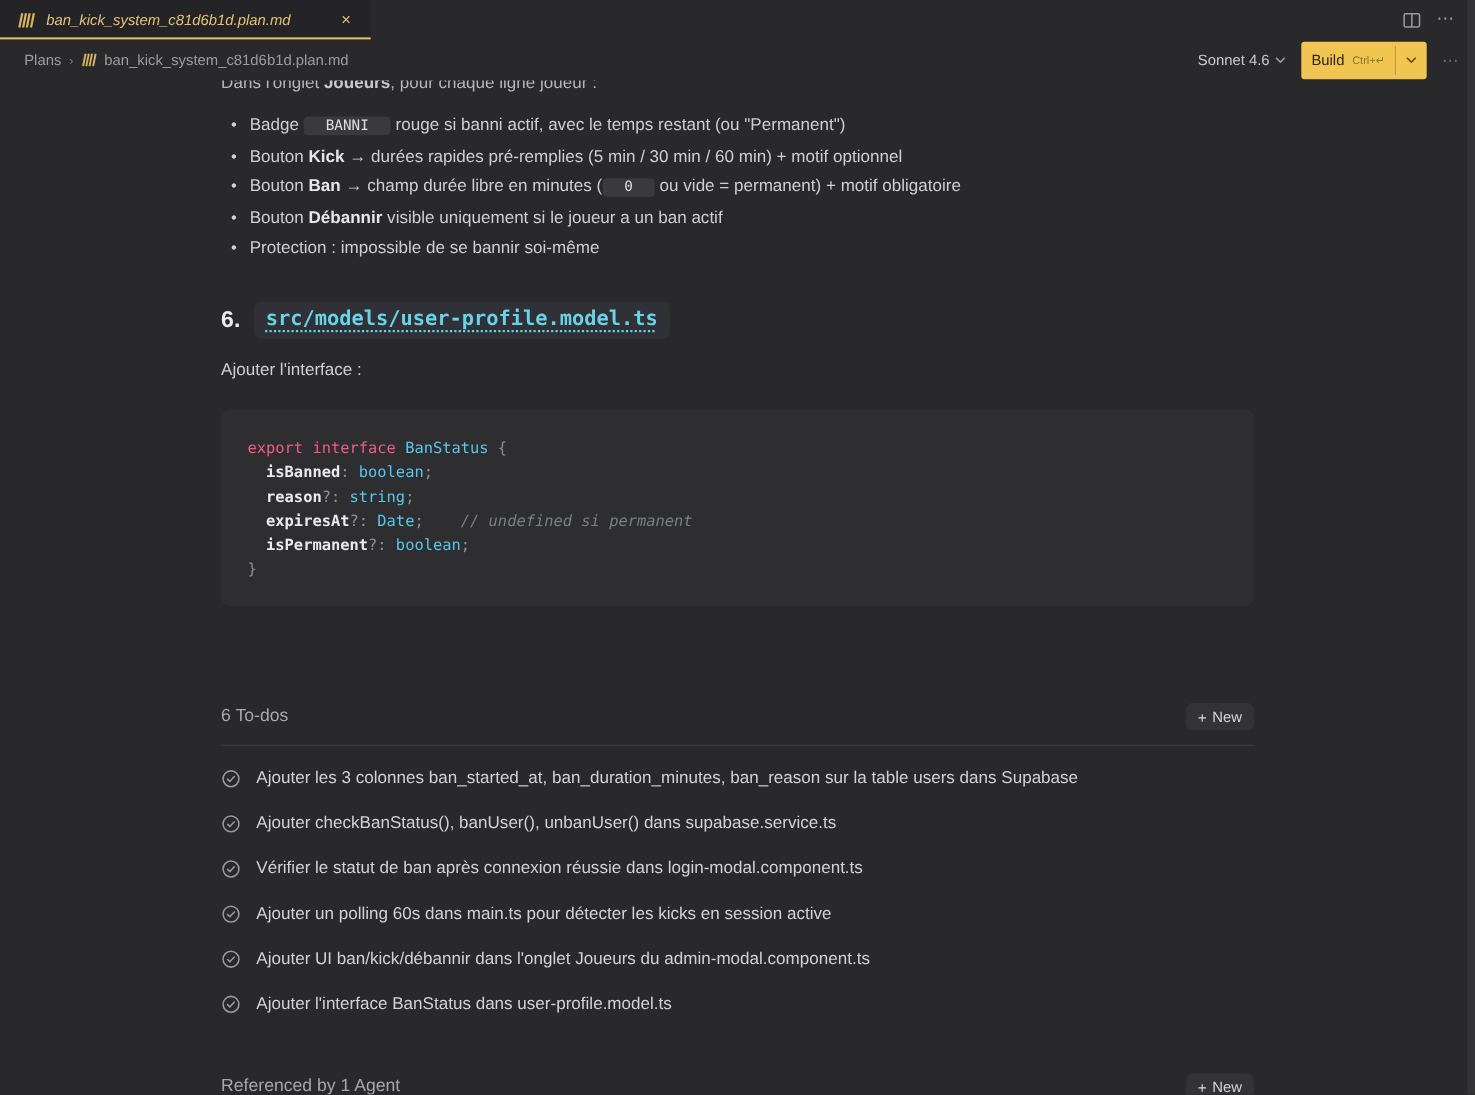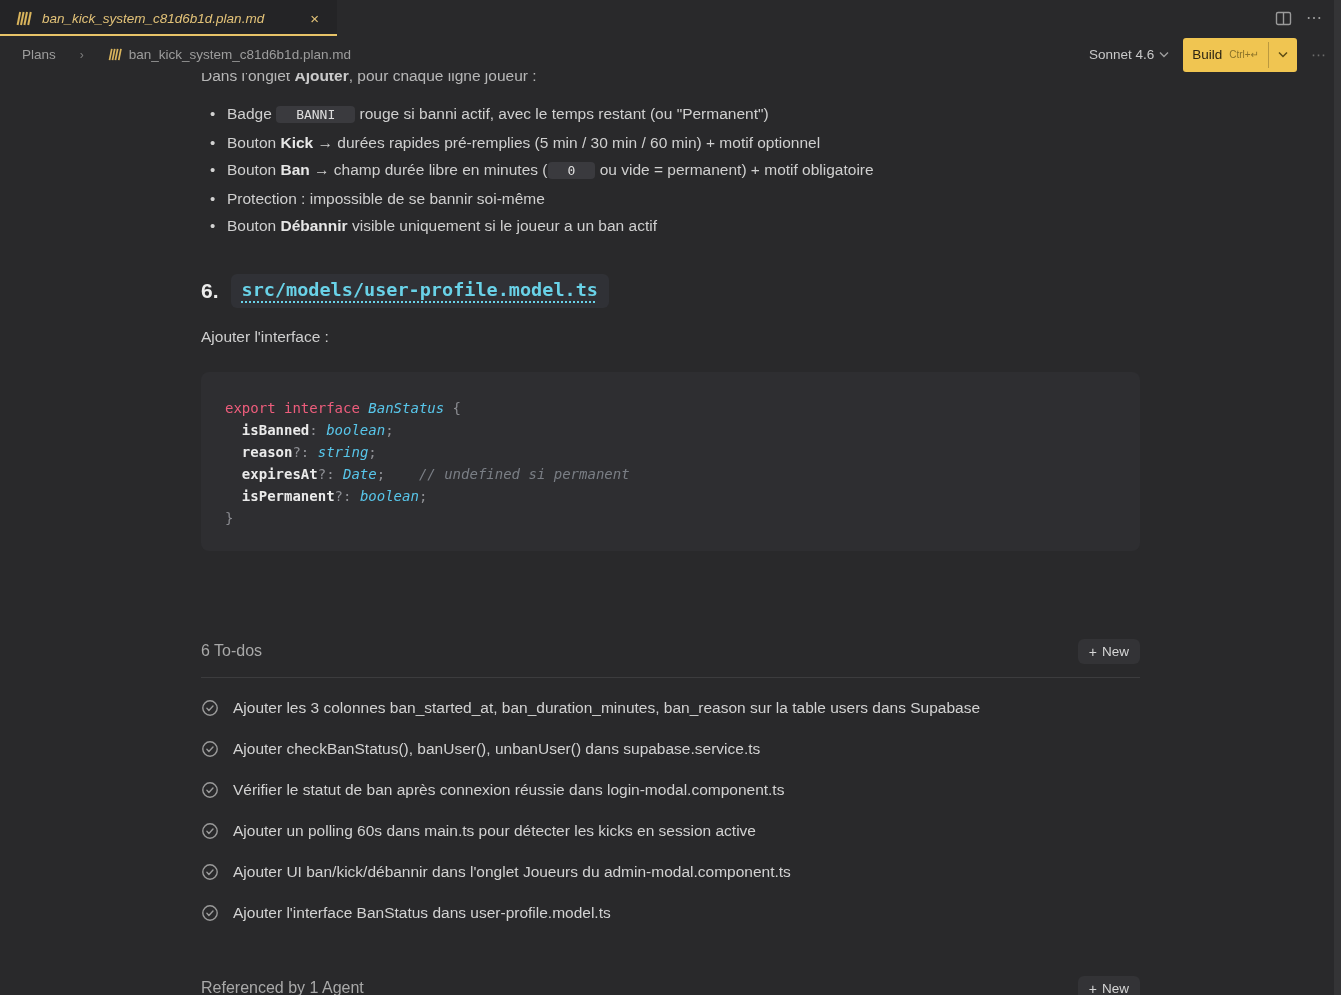--- a/index.html
+++ b/index.html
@@ -32,21 +32,21 @@
   .tab-spacer { flex:1; }
   .tabbar-actions { display:flex; align-items:center; gap:14px; padding-right:18px; }
   .icon-btn { display:flex; align-items:center; justify-content:center; color:#9a9a9a; }
   .dots { color:#9a9a9a; font-size:16px; letter-spacing:1px; line-height:1; }
 
   
   .header-row {
     height:37px; display:flex; align-items:center; justify-content:space-between;
     padding:0 14px 0 22px; background:#29292b; position:relative; z-index:3;
   }
-  .breadcrumb { display:flex; align-items:center; gap:24px; font-size:13.5px; color:#9d9d9d; }
+  .breadcrumb { display:flex; align-items:center; gap:7px; font-size:13.5px; color:#9d9d9d; }
   .crumb { cursor:pointer; }
   .crumb-sep { color:#7d7d7d; font-size:12px; }
   .crumb-file { display:flex; align-items:center; gap:6px; cursor:pointer; }
   .header-actions { display:flex; align-items:center; gap:14px; }
   .model-select { display:flex; align-items:center; gap:5px; color:#c9c9c9; font-size:13.5px; cursor:pointer; }
   .build-btn {
     display:flex; align-items:stretch; background:#f0c551; border-radius:3px;
     overflow:hidden; height:34px; cursor:pointer;
   }
   .build-main { display:flex; align-items:center; gap:7px; padding:0 9px; }
@@ -86,21 +86,21 @@
     text-decoration-thickness:1.5px; cursor:pointer;
   }
   .para { margin-top:17px; }
 
   .code-block {
     margin-top:23px; background:#2e2e31; border-radius:8px;
     padding:25px 24px 22px; font-family:"DejaVu Sans Mono","Liberation Mono",monospace;
     font-size:14px; line-height:22px; color:#cfcfd2; white-space:pre;
   }
   .tok-kw { color:#ee5d7c; }
-  .tok-type { color:#58c6ea;font-style:italic; }
+  .tok-type { color:#58c6ea; }
   .tok-prop { color:#eaeaea; font-weight:bold; }
   .tok-pun { color:#8f9095; }
   .tok-brace { color:#8a8b90; }
   .tok-comment { color:#7a7e85; font-style:italic; }
 
   
   .section-header {
     display:flex; align-items:flex-start; justify-content:space-between;
     color:#a8a8a8; font-size:16px;
   }
@@ -192,28 +192,28 @@
         </svg>
       </span>
     </span>
     <span class="dots-dim">⋯</span>
   </div>
 </div>
 
 <div class="doc-viewport">
   <div class="doc">
 
-    <p class="intro-clipped"><span>Dans l'onglet </span><span class="seg-bold">Ajouter</span><span>, pour chaque ligne joueur :</span></p>
+    <p class="intro-clipped"><span>Dans l'onglet </span><span class="seg-bold">Joueurs</span><span>, pour chaque ligne joueur :</span></p>
 
     <ul class="bullets">
         <li><span>Badge </span><span class="seg-code">BANNI</span><span> rouge si banni actif, avec le temps restant (ou "Permanent")</span></li>
         <li><span>Bouton </span><span class="seg-bold">Kick</span><span> → durées rapides pré-remplies (5 min / 30 min / 60 min) + motif optionnel</span></li>
         <li><span>Bouton </span><span class="seg-bold">Ban</span><span> → champ durée libre en minutes (</span><span class="seg-code">0</span><span> ou vide = permanent) + motif obligatoire</span></li>
+        <li><span>Bouton </span><span class="seg-bold">Débannir</span><span> visible uniquement si le joueur a un ban actif</span></li>
         <li><span>Protection : impossible de se bannir soi-même</span></li>
-        <li><span>Bouton </span><span class="seg-bold">Débannir</span><span> visible uniquement si le joueur a un ban actif</span></li>
       </ul>
 
     <div class="section-heading">
       <span>6.</span>
       <span class="heading-code">src/models/user-profile.model.ts</span>
     </div>
 
     <p class="para">Ajouter l'interface :</p>
 
     <div class="code-block"><div><span class="tok-kw">export</span><span class="tok-pun"> </span><span class="tok-kw">interface</span><span class="tok-pun"> </span><span class="tok-type">BanStatus</span><span class="tok-brace"> {</span></div><div><span class="tok-pun">  </span><span class="tok-prop">isBanned</span><span class="tok-pun">: </span><span class="tok-type">boolean</span><span class="tok-pun">;</span></div><div><span class="tok-pun">  </span><span class="tok-prop">reason</span><span class="tok-pun">?: </span><span class="tok-type">string</span><span class="tok-pun">;</span></div><div><span class="tok-pun">  </span><span class="tok-prop">expiresAt</span><span class="tok-pun">?: </span><span class="tok-type">Date</span><span class="tok-pun">;</span><span class="tok-pun">    </span><span class="tok-comment">// undefined si permanent</span></div><div><span class="tok-pun">  </span><span class="tok-prop">isPermanent</span><span class="tok-pun">?: </span><span class="tok-type">boolean</span><span class="tok-pun">;</span></div><div><span class="tok-brace">}</span></div></div>

